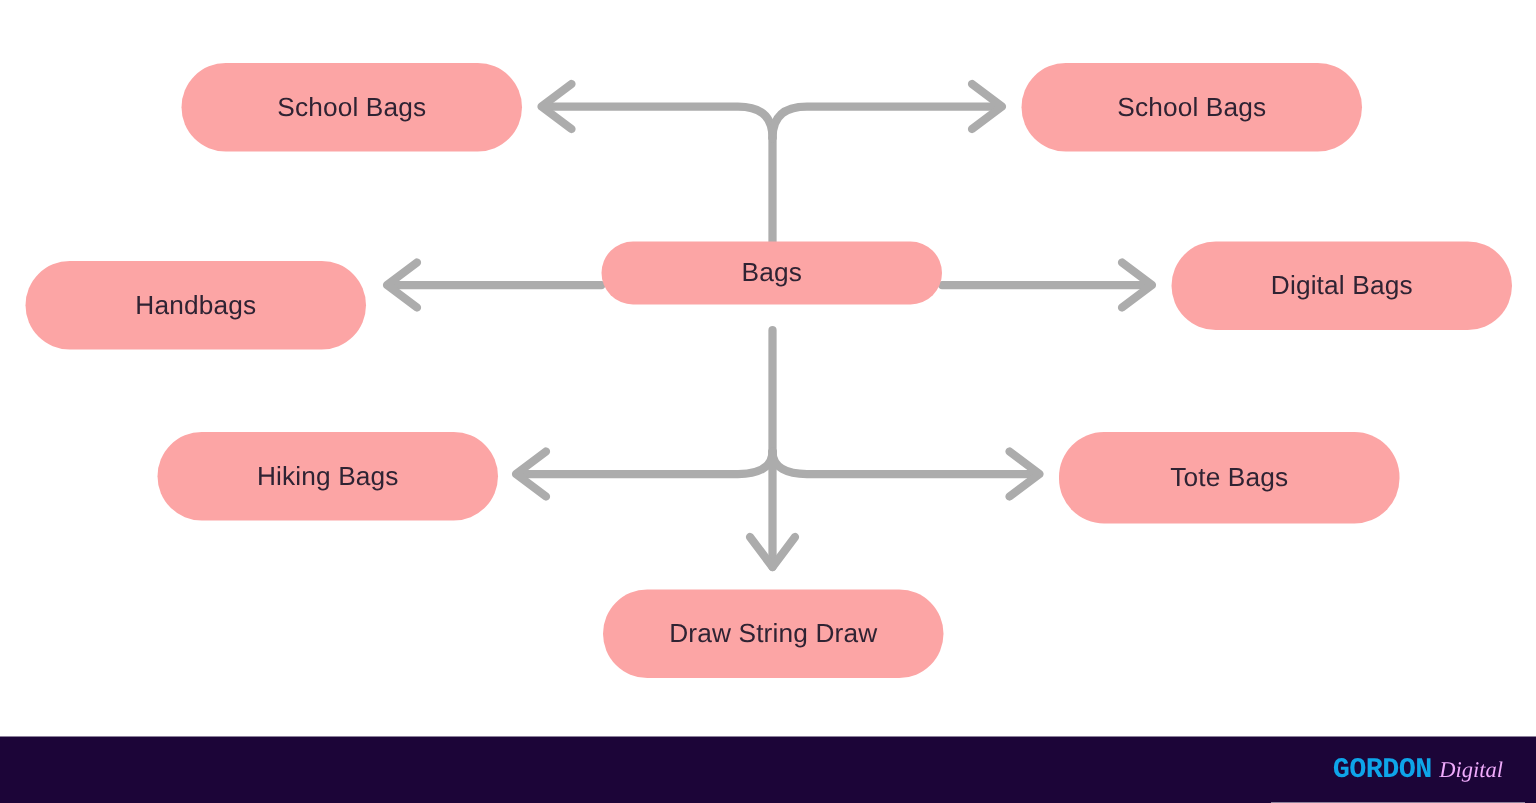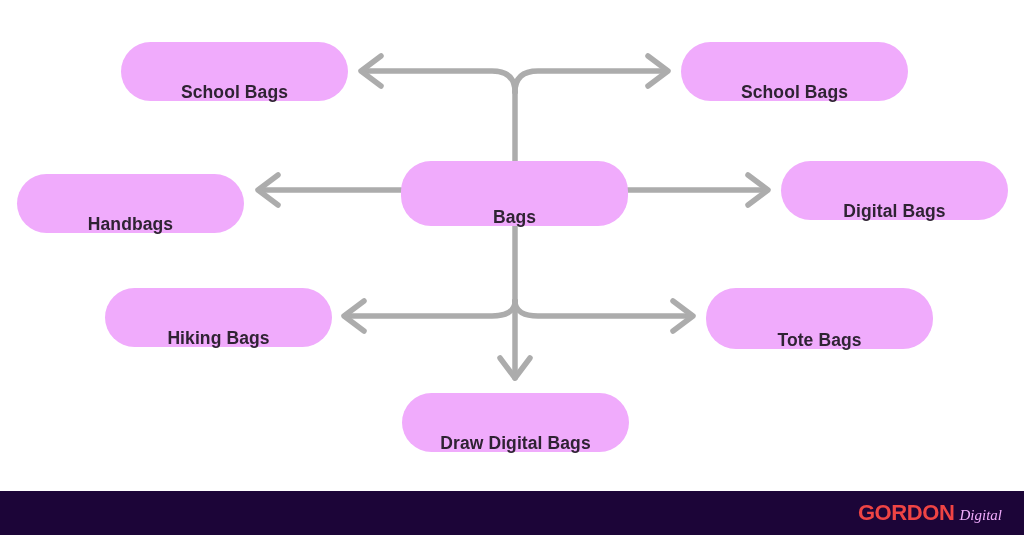--- a/index.html
+++ b/index.html
@@ -25,28 +25,28 @@
   #edge-layer {
     position: absolute;
     left: 0;
     top: 0;
     width: 1024px;
     height: 491px;
   }
   .node {
     position: absolute;
     box-sizing: border-box;
-    background: #f0abfc;
+    background: #fca5a5;
     border-radius: 30px;
     display: flex;
-    align-items: flex-end;
+    align-items: center;
     justify-content: center;
     color: #2f2333;
     font-size: 17.5px;
-    font-weight: 700;
+    font-weight: 400;
     letter-spacing: 0.1px;
     white-space: nowrap;
   }
   .node-label {
     display: block;
     line-height: 1;
   }
   #footer-bar {
     position: absolute;
     left: 0;
@@ -58,25 +58,25 @@
   #footer-logo {
     position: absolute;
     right: 22px;
     top: 50%;
     transform: translateY(-50%);
     display: flex;
     align-items: baseline;
     gap: 5px;
   }
   #logo-gordon {
-    font-family: Liberation Sans, sans-serif;
+    font-family: Liberation Mono, monospace;
     font-weight: bold;
-    font-size: 22px;
+    font-size: 19px;
     letter-spacing: -0.4px;
-    color: #ef4444;
+    color: #0ea5e9;
   }
   #logo-digital {
     font-family: "Liberation Serif", serif;
     font-style: italic;
     font-size: 15px;
     color: #f0abfc;
   }
 </style>
 </head>
 <body>
@@ -116,38 +116,38 @@
   </div>
 
   <div class="node" style="left:681px; top:42px;  width:227px; height:59px;">
     <span class="node-label">School Bags</span>
   </div>
 
   <div class="node" style="left:17px;  top:161px; width:227px; height:59px;margin-top:13px;">
     <span class="node-label">Handbags</span>
   </div>
 
-  <div class="node" style="left:401px; top:161px; width:227px; height:65px;">
+  <div class="node" style="left:401px; top:161px; width:227px; height:42px;">
     <span class="node-label">Bags</span>
   </div>
 
   <div class="node" style="left:781px; top:161px; width:227px; height:59px;">
     <span class="node-label">Digital Bags</span>
   </div>
 
   <div class="node" style="left:105px; top:288px; width:227px; height:59px;">
     <span class="node-label">Hiking Bags</span>
   </div>
 
   <div class="node" style="left:706px; top:288px; width:227px; height:61px;">
     <span class="node-label">Tote Bags</span>
   </div>
 
   <div class="node" style="left:402px; top:393px; width:227px; height:59px;">
-    <span class="node-label">Draw Digital Bags</span>
+    <span class="node-label">Draw String Draw</span>
   </div>
 
 </div>
 
 <div id="footer-bar">
   <div id="footer-logo">
     <span id="logo-gordon">GORDON</span>
     <span id="logo-digital">Digital</span>
   </div>
 </div>

